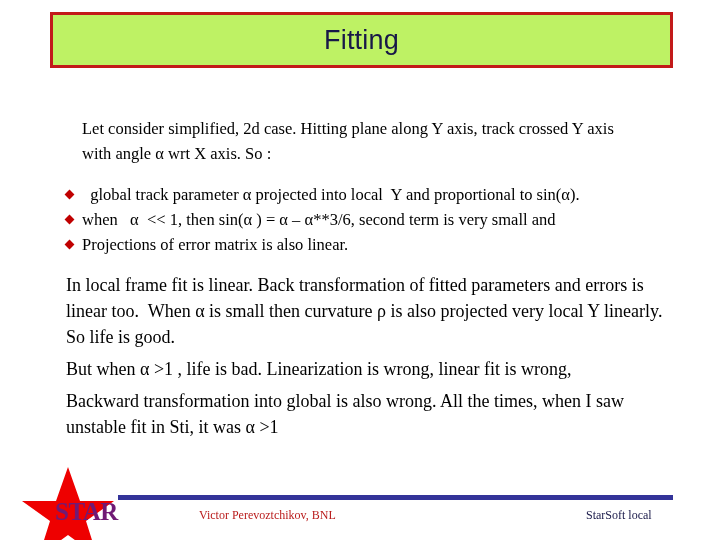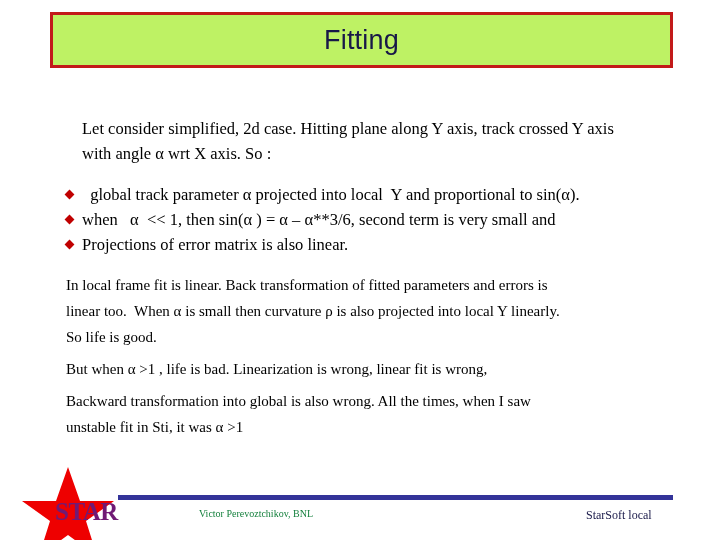--- a/index.html
+++ b/index.html
@@ -93,21 +93,21 @@
   .bullet .btext .ln.cont {
     margin-left: -16px;
   }
 
   .block-2 {
     position: absolute;
     left: 66px;
     top: 272px;
     width: 620px;
     color: #000000;
-    font-size: 15px;
+    font-size: 18px;
     line-height: 26px;
   }
   .block-2 .ln {
     display: block;
     white-space: pre;
   }
   .block-2 .gap {
     display: block;
     height: 6px;
   }
@@ -141,23 +141,23 @@
     font-weight: bold;
     font-size: 25px;
     line-height: 1;
     color: #701a75;
     letter-spacing: -0.5px;
   }
   .footer-author {
     position: absolute;
     left: 199px;
     top: 509px;
-    font-size: 10px;
-    line-height: 1;
-    color: #15803d;
+    font-size: 12px;
+    line-height: 1;
+    color: #b91c1c;
     white-space: nowrap;
   }
   .footer-right {
     position: absolute;
     left: 586px;
     top: 509px;
     font-size: 12px;
     line-height: 1;
     color: #181848;
     white-space: nowrap;
@@ -197,21 +197,21 @@
       <span class="dia"></span>
       <span class="btext">
         <span class="ln">Projections of error matrix is also linear.</span>
       </span>
     </div>
 
   </div>
 
   <div class="block-2">
     <span class="ln">In local frame fit is linear. Back transformation of fitted parameters and errors is</span>
-    <span class="ln">linear too.  When α is small then curvature ρ is also projected into local Y linearly.</span>
+    <span class="ln">linear too.  When α is small then curvature ρ is also projected very local Y linearly.</span>
     <span class="ln">So life is good.</span>
     <span class="gap"></span>
     <span class="ln">But when α &gt;1 , life is bad. Linearization is wrong, linear fit is wrong,</span>
     <span class="gap"></span>
     <span class="ln">Backward transformation into global is also wrong. All the times, when I saw</span>
     <span class="ln">unstable fit in Sti, it was α &gt;1</span>
   </div>
 
   <div class="footer-rule"></div>
 

